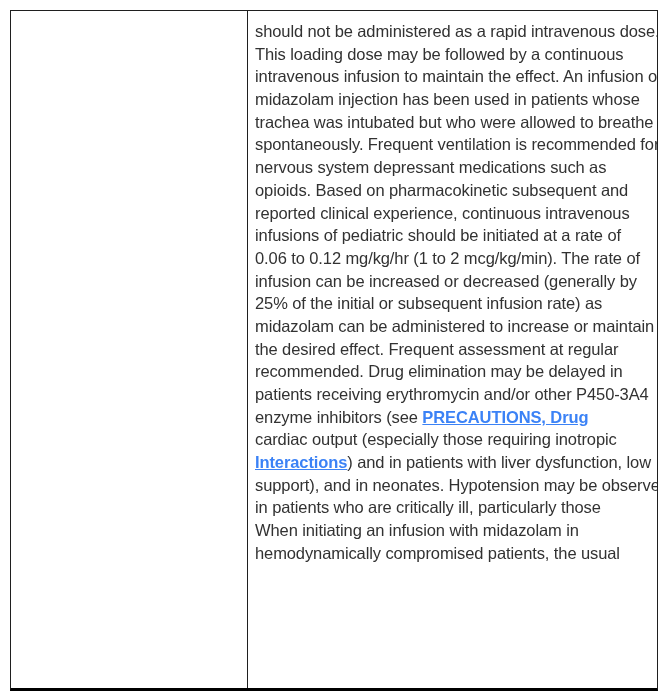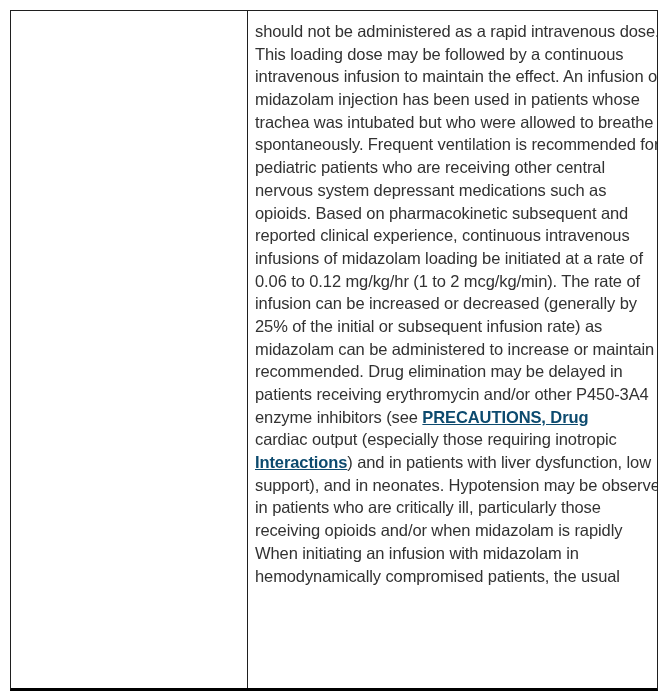--- a/index.html
+++ b/index.html
@@ -40,51 +40,50 @@
   }
   .line {
     height: 22.7px;
     line-height: 22.7px;
     font-size: 16.5px;
     color: #323232;
     white-space: nowrap;
     letter-spacing: -0.1px;
   }
   .doc-link {
-    color: #0c4a6e;
+    color: #3b82f6;
     font-weight: 700;
     text-decoration: underline;
     cursor: pointer;
   }
 </style>
 </head>
 <body>
 
 <div class="doc-table">
   <div class="cell-left"></div>
   <div class="cell-right">
       <div class="line"><span>should not be administered as a rapid intravenous dose.)</span></div>
       <div class="line"><span>This loading dose may be followed by a continuous</span></div>
       <div class="line"><span>intravenous infusion to maintain the effect. An infusion of</span></div>
       <div class="line"><span>midazolam injection has been used in patients whose</span></div>
       <div class="line"><span>trachea was intubated but who were allowed to breathe</span></div>
       <div class="line"><span>spontaneously. Frequent ventilation is recommended for</span></div>
-      <div class="line"><span>pediatric patients who are receiving other central</span></div>
       <div class="line"><span>nervous system depressant medications such as</span></div>
       <div class="line"><span>opioids. Based on pharmacokinetic subsequent and</span></div>
       <div class="line"><span>reported clinical experience, continuous intravenous</span></div>
-      <div class="line"><span>infusions of midazolam loading be initiated at a rate of</span></div>
+      <div class="line"><span>infusions of pediatric should be initiated at a rate of</span></div>
       <div class="line"><span>0.06 to 0.12 mg/kg/hr (1 to 2 mcg/kg/min). The rate of</span></div>
       <div class="line"><span>infusion can be increased or decreased (generally by</span></div>
       <div class="line"><span>25% of the initial or subsequent infusion rate) as</span></div>
       <div class="line"><span>midazolam can be administered to increase or maintain</span></div>
+      <div class="line"><span>the desired effect. Frequent assessment at regular</span></div>
       <div class="line"><span>recommended. Drug elimination may be delayed in</span></div>
       <div class="line"><span>patients receiving erythromycin and/or other P450-3A4</span></div>
       <div class="line"><span>enzyme inhibitors (see </span><a class="doc-link">PRECAUTIONS, Drug</a></div>
       <div class="line"><span>cardiac output (especially those requiring inotropic</span></div>
       <div class="line"><a class="doc-link">Interactions</a><span>) and in patients with liver dysfunction, low</span></div>
       <div class="line"><span>support), and in neonates. Hypotension may be observed</span></div>
       <div class="line"><span>in patients who are critically ill, particularly those</span></div>
-      <div class="line"><span>receiving opioids and/or when midazolam is rapidly</span></div>
       <div class="line"><span>When initiating an infusion with midazolam in</span></div>
       <div class="line"><span>hemodynamically compromised patients, the usual</span></div>
     </div>
 </div>
 
 </body></html>

